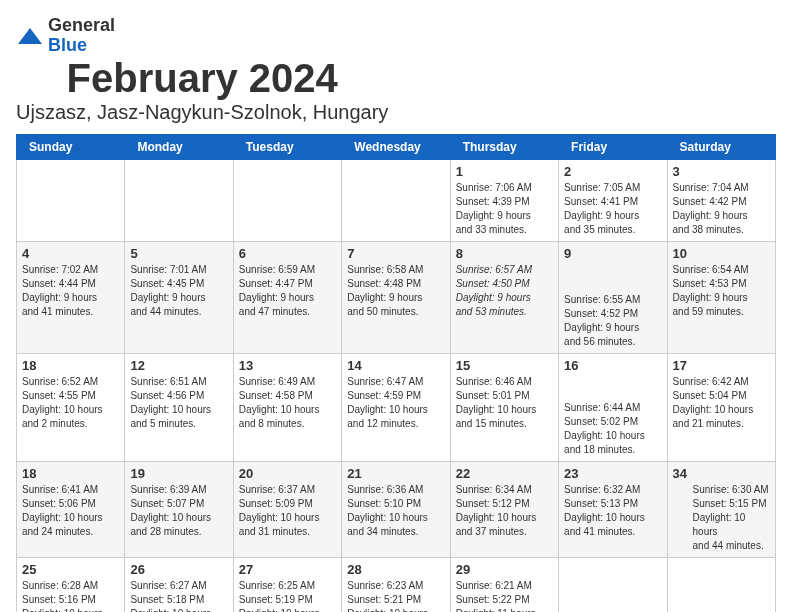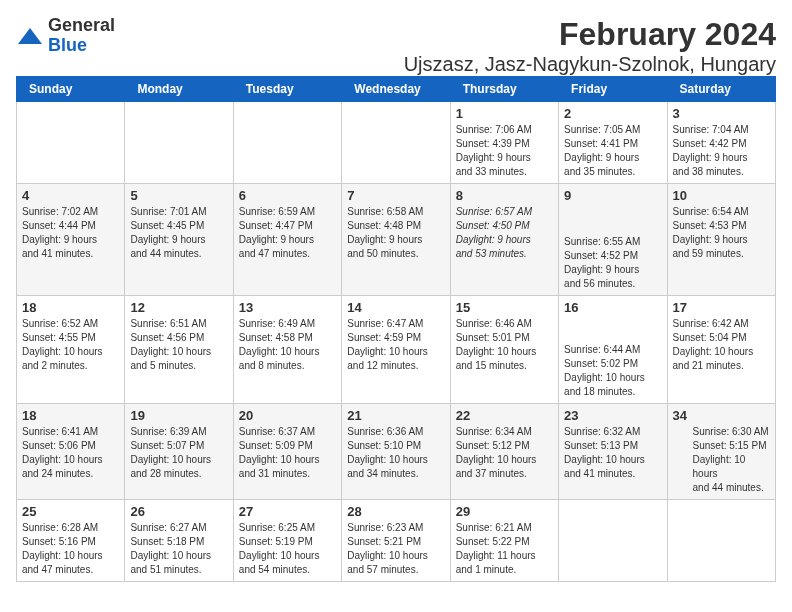--- a/index.html
+++ b/index.html
@@ -7,20 +7,22 @@
       font-family: Arial, sans-serif;
       background: #fff;
       width: 792px;
       min-height: 612px;
       padding: 16px;
     }
     .header {
       display: flex;
       justify-content: space-between;
       align-items: flex-start;
+      margin-bottom: 10px;
+      flex-direction: column;
     }
     .logo {
       display: flex;
       align-items: center;
     }
     .logo-text {
       display: flex;
       flex-direction: column;
       font-size: 18px;
       font-weight: bold;
@@ -32,23 +34,24 @@
     .logo-icon {
       width: 28px;
       height: 28px;
       margin-right: 4px;
       margin-top: 4px;
     }
     .title-block {
       text-align: right;
     }
     .title-block h1 {
-      font-size: 32px;
+      font-size: 40px;
       font-weight: bold;
       color: #333;
+      text-align: center;
     }
     .title-block h2 {
       font-size: 20px;
       font-weight: normal;
       color: #333;
     }
     .calendar {
       width: 100%;
       border-collapse: collapse;
       font-size: 10.5px;

